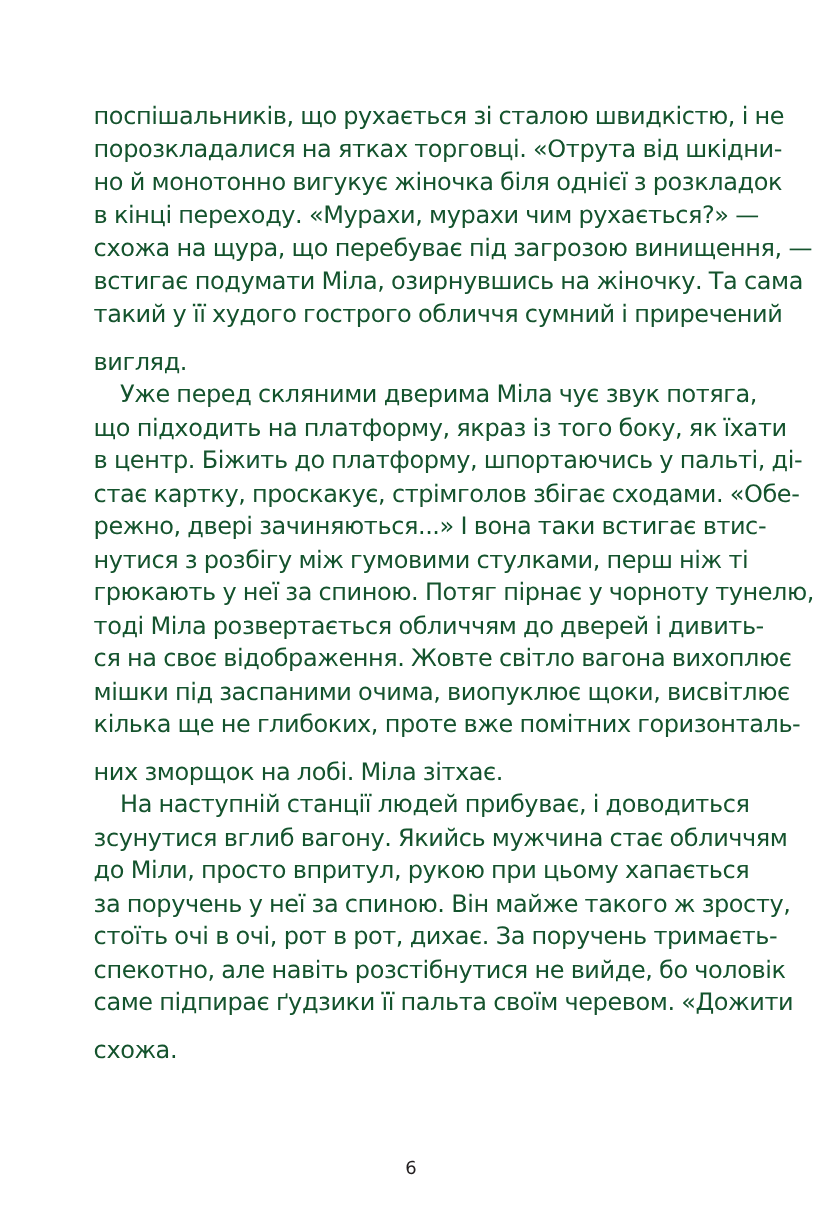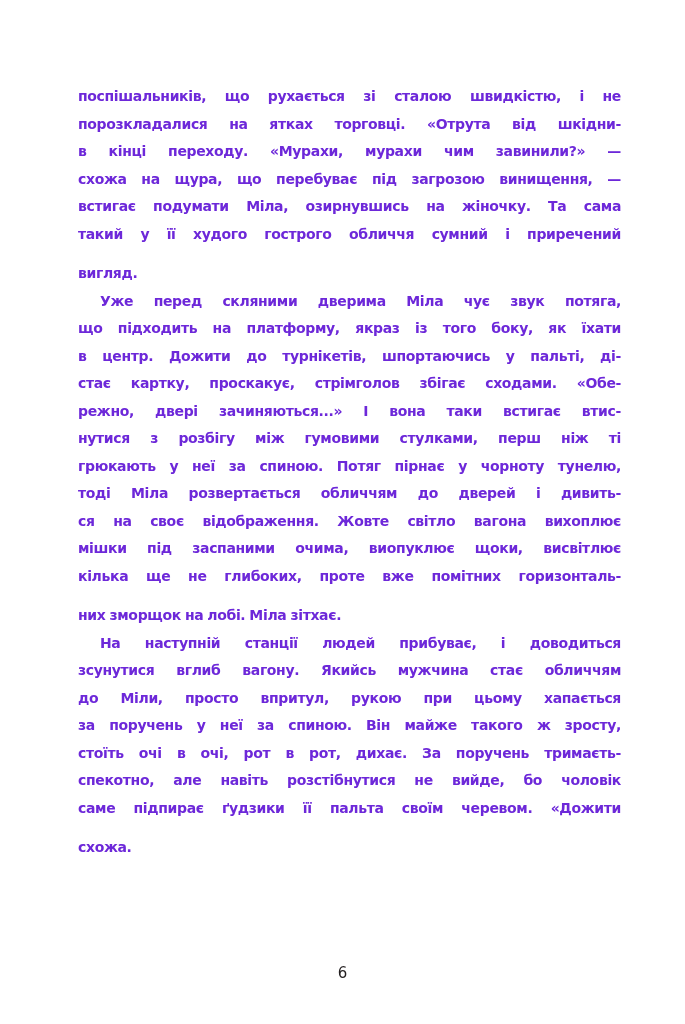--- a/index.html
+++ b/index.html
@@ -12,26 +12,25 @@
       height: 1024px;
       position: relative;
       overflow: hidden;
     }
     .page {
       position: absolute;
       left: 78px;
       top: 83px;
       width: 543px;
       font-family: "DejaVu Sans", sans-serif;
-      font-size: 14px;
+      font-size: 20px;
       line-height: 27.5px;
-      color: #6d28d9;
+      color: #14532d;
       letter-spacing: -0.35px;
       word-spacing: -0.5px;
-      font-weight: bold;
     }
     .line {
       display: block;
       height: 27.5px;
       white-space: nowrap;
       text-align: justify;
       text-align-last: justify;
     }
     .line.last {
       text-align-last: left;
@@ -52,31 +51,32 @@
     }
   </style>
 </head>
 <body>
 
 <div class="page">
 
   <div>
     <span class="line">поспішальників, що рухається зі сталою швидкістю, і не</span>
     <span class="line">порозкладалися на ятках торговці. «Отрута від шкідни-</span>
-    <span class="line">в кінці переходу. «Мурахи, мурахи чим завинили?» —</span>
+    <span class="line">но й монотонно вигукує жіночка біля однієї з розкладок</span>
+    <span class="line">в кінці переходу. «Мурахи, мурахи чим рухається?» —</span>
     <span class="line">схожа на щура, що перебуває під загрозою винищення, —</span>
     <span class="line">встигає подумати Міла, озирнувшись на жіночку. Та сама</span>
     <span class="line">такий у її худого гострого обличчя сумний і приречений</span>
     <span class="line last">вигляд.</span>
   </div>
 
   <div>
     <span class="line indent">Уже перед скляними дверима Міла чує звук потяга,</span>
     <span class="line">що підходить на платформу, якраз із того боку, як їхати</span>
-    <span class="line">в центр. Дожити до турнікетів, шпортаючись у пальті, ді-</span>
+    <span class="line">в центр. Біжить до платформу, шпортаючись у пальті, ді-</span>
     <span class="line">стає картку, проскакує, стрімголов збігає сходами. «Обе-</span>
     <span class="line">режно, двері зачиняються...» І вона таки встигає втис-</span>
     <span class="line">нутися з розбігу між гумовими стулками, перш ніж ті</span>
     <span class="line">грюкають у неї за спиною. Потяг пірнає у чорноту тунелю,</span>
     <span class="line">тоді Міла розвертається обличчям до дверей і дивить-</span>
     <span class="line">ся на своє відображення. Жовте світло вагона вихоплює</span>
     <span class="line">мішки під заспаними очима, виопуклює щоки, висвітлює</span>
     <span class="line">кілька ще не глибоких, проте вже помітних горизонталь-</span>
     <span class="line last">них зморщок на лобі. Міла зітхає.</span>
   </div>

